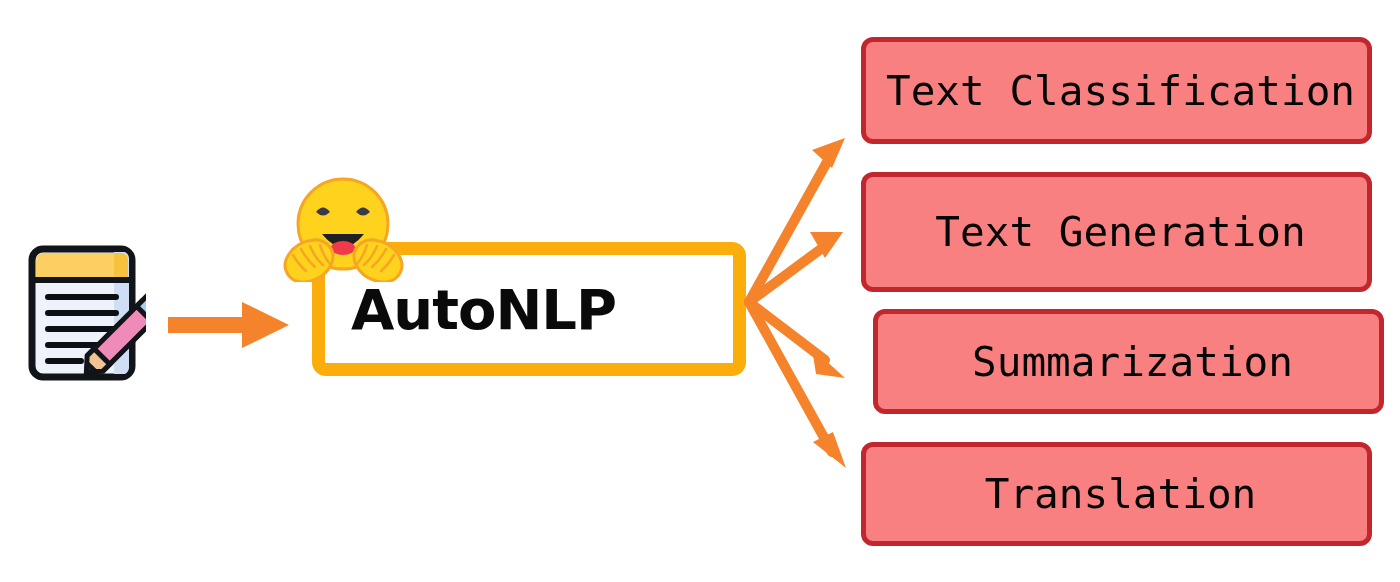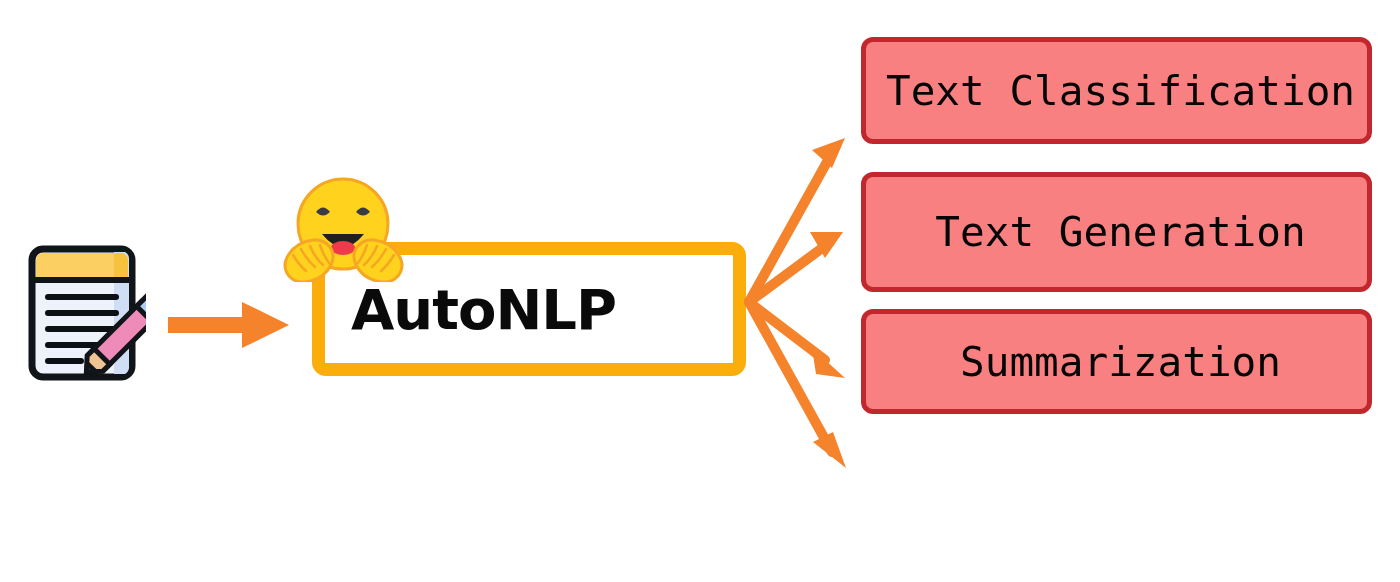--- a/index.html
+++ b/index.html
@@ -113,21 +113,21 @@
   }
   .task-box-label {
     font-family: "DejaVu Sans Mono", monospace;
     font-size: 41px;
     color: #060606;
     letter-spacing: 0px;
     white-space: nowrap;
   }
   #task-box-0 { top: 37px;  height: 107px; }
   #task-box-1 { top: 172px; height: 120px; }
-  #task-box-2 { top: 309px; height: 105px; }
+  #task-box-2 { top: 309px; height: 105px; margin-left: 12px; }
   #task-box-3 { top: 442px; height: 104px; }
 </style>
 </head>
 <body>
 
 <div id="canvas">
 
   <div id="input-stage">
 
     <div id="memo-icon">
@@ -219,14 +219,17 @@
   </div>
 
   <div class="task-box" id="task-box-1">
     <span class="task-box-label">Text Generation</span>
   </div>
 
   <div class="task-box" id="task-box-2">
     <span class="task-box-label">Summarization</span>
   </div>
 
+  <div class="task-box" id="task-box-3">
+    <span class="task-box-label">Translation</span>
+  </div>
 
 </div>
 
 </body></html>

